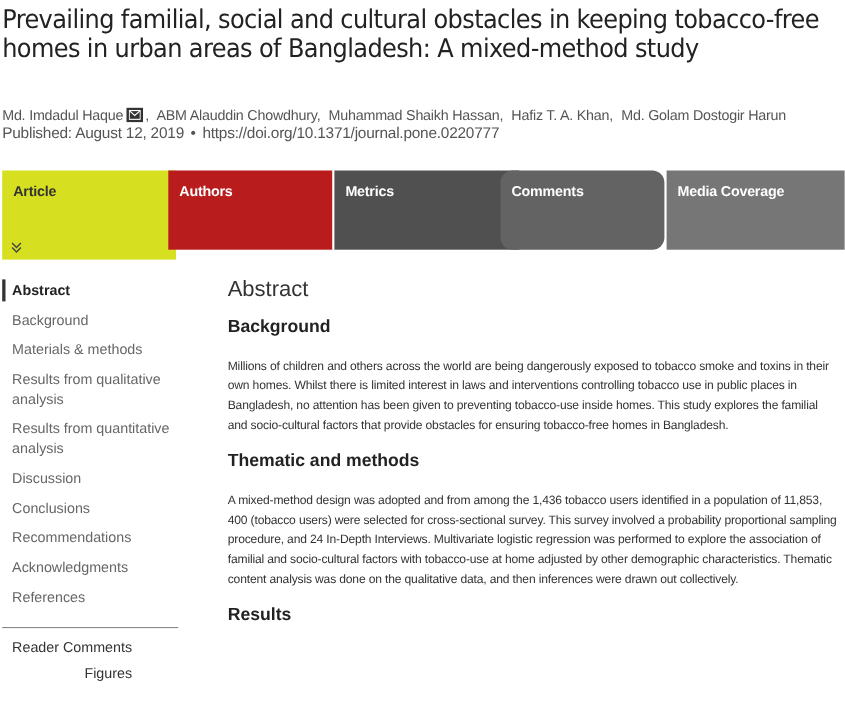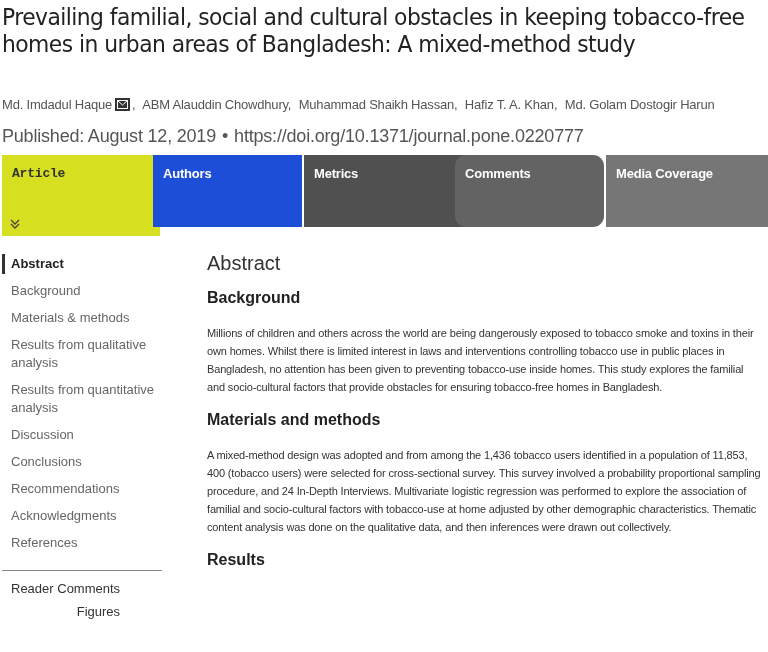--- a/index.html
+++ b/index.html
@@ -2,21 +2,21 @@
 <html><head>
 <meta charset="utf-8">
 <style>
   html, body { margin: 0; padding: 0; background: #ffffff; }
   body { width: 768px; height: 652px; overflow: hidden; position: relative; font-family: "Liberation Sans", sans-serif; color: #333; }
   .title { position: absolute; left: 2px; top: 4px; width: 760px; margin: 0; font-family: "DejaVu Sans", sans-serif; font-weight: normal; font-size: 23.5px; line-height: 27px; color: #222; letter-spacing: -0.6px; transform: scaleX(0.93); transform-origin: left top; width: 817px; }
   .authors { position: absolute; left: 2px; top: 97px; font-size: 13px; color: #555; white-space: nowrap; letter-spacing: -0.2px; }
   .authors .sep { margin-right: 4px; }
   .mail-icon { display: inline-block; width: 15px; height: 13px; background: #333; vertical-align: -2px; margin: 0 2px 0 3px; position: relative; }
   .mail-icon svg { position: absolute; left: 2px; top: 2px; }
-  .published { position: absolute; left: 2px; top: 126px; font-size: 18px; color: #555; white-space: nowrap; letter-spacing: -0.2px; }
+  .published { position: absolute; left: 2px; top: 112px; font-size: 14px; color: #555; white-space: nowrap; letter-spacing: -0.2px; }
   .published .bullet { margin: 0 6px; }
   .tabs { position: absolute; left: 2px; top: 155px; height: 72px; width: 755px; }
   .tab { position: absolute; top: 0; height: 72px; color: #fff; font-weight: bold; font-size: 13px; box-sizing: border-box; padding: 11px 0 0 10px; letter-spacing: -0.2px; }
   .tab.active { background: #d6e021; color: #333; height: 81px; }
   .tab .chev { position: absolute; left: 8px; bottom: 4px; font-size: 12px; color: #444; line-height: 12px; }
   .sidenav { position: absolute; left: 2px; top: 255px; width: 160px; }
   .nav-item { position: relative; font-size: 13px; color: #666; padding-left: 9px; line-height: 18px; margin-bottom: 9px; }
   .nav-item.active { color: #222; font-weight: bold; }
   .nav-item.active::before { content: ""; position: absolute; left: 0; top: -1px; width: 3px; height: 20px; background: #333; }
   .nav-divider { position: absolute; left: 2px; top: 570px; width: 160px; height: 1px; background: #888; }
@@ -41,28 +41,28 @@
   <span>Muhammad Shaikh Hassan</span><span class="sep">,</span>
   <span>Hafiz T. A. Khan</span><span class="sep">,</span>
   <span>Md. Golam Dostogir Harun</span>
 </div>
 
 <div class="published">
   <span>Published: August 12, 2019</span><span class="bullet">•</span><span>https://doi.org/10.1371/journal.pone.0220777</span>
 </div>
 
 <div class="tabs">
-  <div class="tab active" style="left:0;width:158px;font-family:Liberation Mono, monospace;">
+  <div class="tab active" style="left:0;width:158px;">
     <span>Article</span>
     <span class="chev"><svg width="10" height="10" viewBox="0 0 10 10">
           <polyline points="1,1 5,5 9,1" fill="none" stroke="#444" stroke-width="1.3"></polyline>
           <polyline points="1,5 5,9 9,5" fill="none" stroke="#444" stroke-width="1.3"></polyline>
         </svg></span>
   </div>
-  <div class="tab" style="left:151px;width:149px;background:#1d4ed8;">
+  <div class="tab" style="left:151px;width:149px;background:#b91c1c;">
     <span>Authors</span>
   </div>
   <div class="tab" style="left:302px;width:168px;background:#505050;">
     <span>Metrics</span>
   </div>
   <div class="tab" style="left:453px;width:149px;background:#636363;border-radius:11px;">
     <span>Comments</span>
   </div>
   <div class="tab" style="left:604px;width:162px;background:#767676;">
     <span>Media Coverage</span>
@@ -86,16 +86,16 @@
 
 <nav class="nav-bottom">
   <div class="nav-item">Reader Comments</div>
   <div class="nav-item">Figures</div>
 </nav>
 
 <main class="main">
   <h2>Abstract</h2>
   <h3>Background</h3>
   <p>Millions of children and others across the world are being dangerously exposed to tobacco smoke and toxins in their own homes. Whilst there is limited interest in laws and interventions controlling tobacco use in public places in Bangladesh, no attention has been given to preventing tobacco-use inside homes. This study explores the familial and socio-cultural factors that provide obstacles for ensuring tobacco-free homes in Bangladesh.</p>
-  <h3>Materials and methods</h3>
+  <h3>Thematic and methods</h3>
   <p>A mixed-method design was adopted and from among the 1,436 tobacco users identified in a population of 11,853, 400 (tobacco users) were selected for cross-sectional survey. This survey involved a probability proportional sampling procedure, and 24 In-Depth Interviews. Multivariate logistic regression was performed to explore the association of familial and socio-cultural factors with tobacco-use at home adjusted by other demographic characteristics. Thematic content analysis was done on the qualitative data, and then inferences were drawn out collectively.</p>
   <h3>Results</h3>
 </main>
 
 </body></html>

